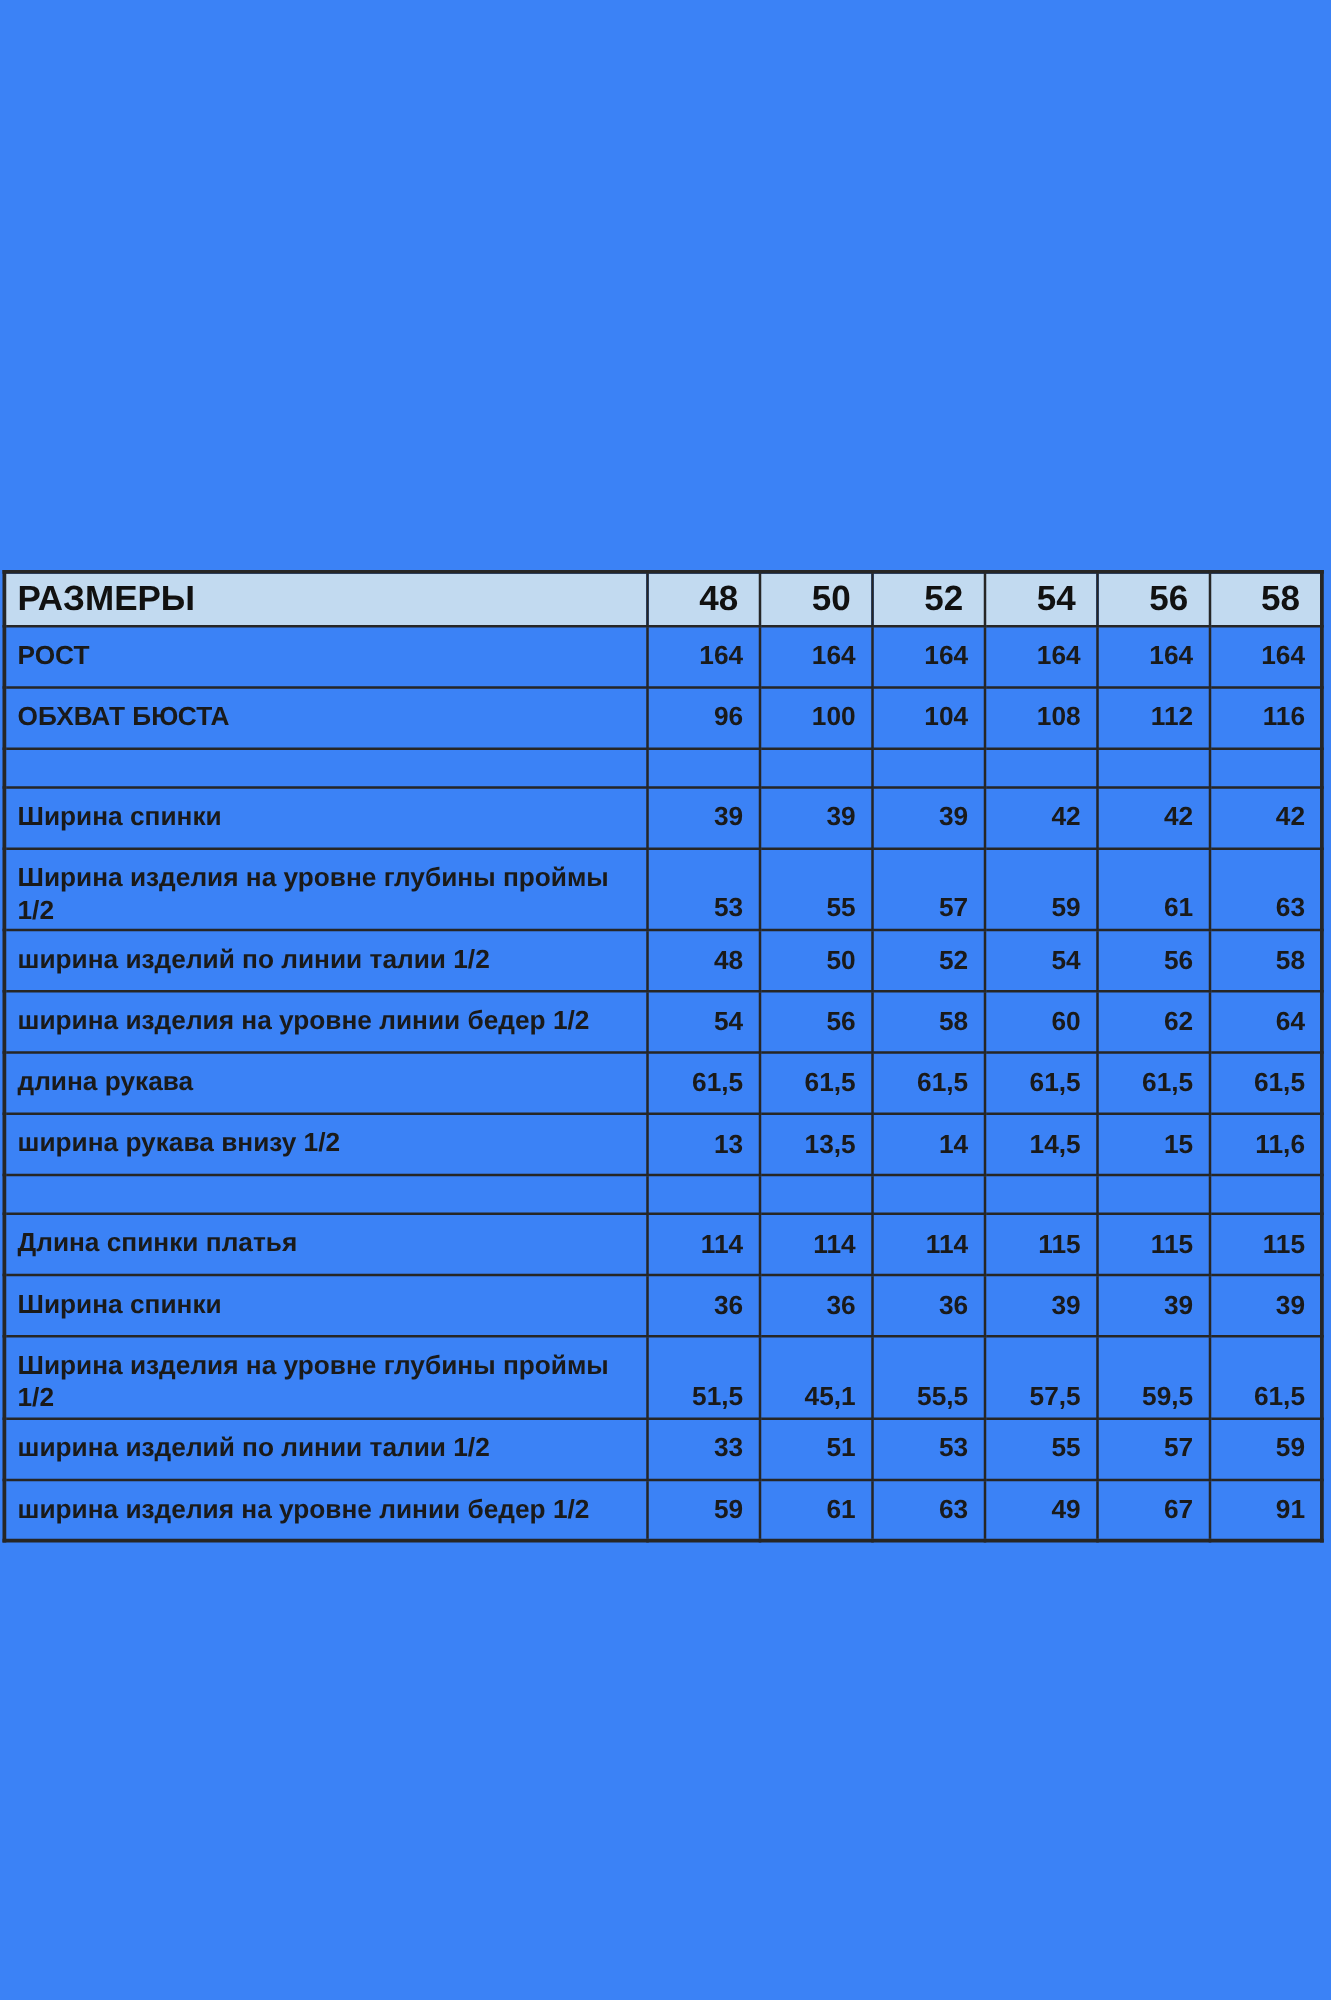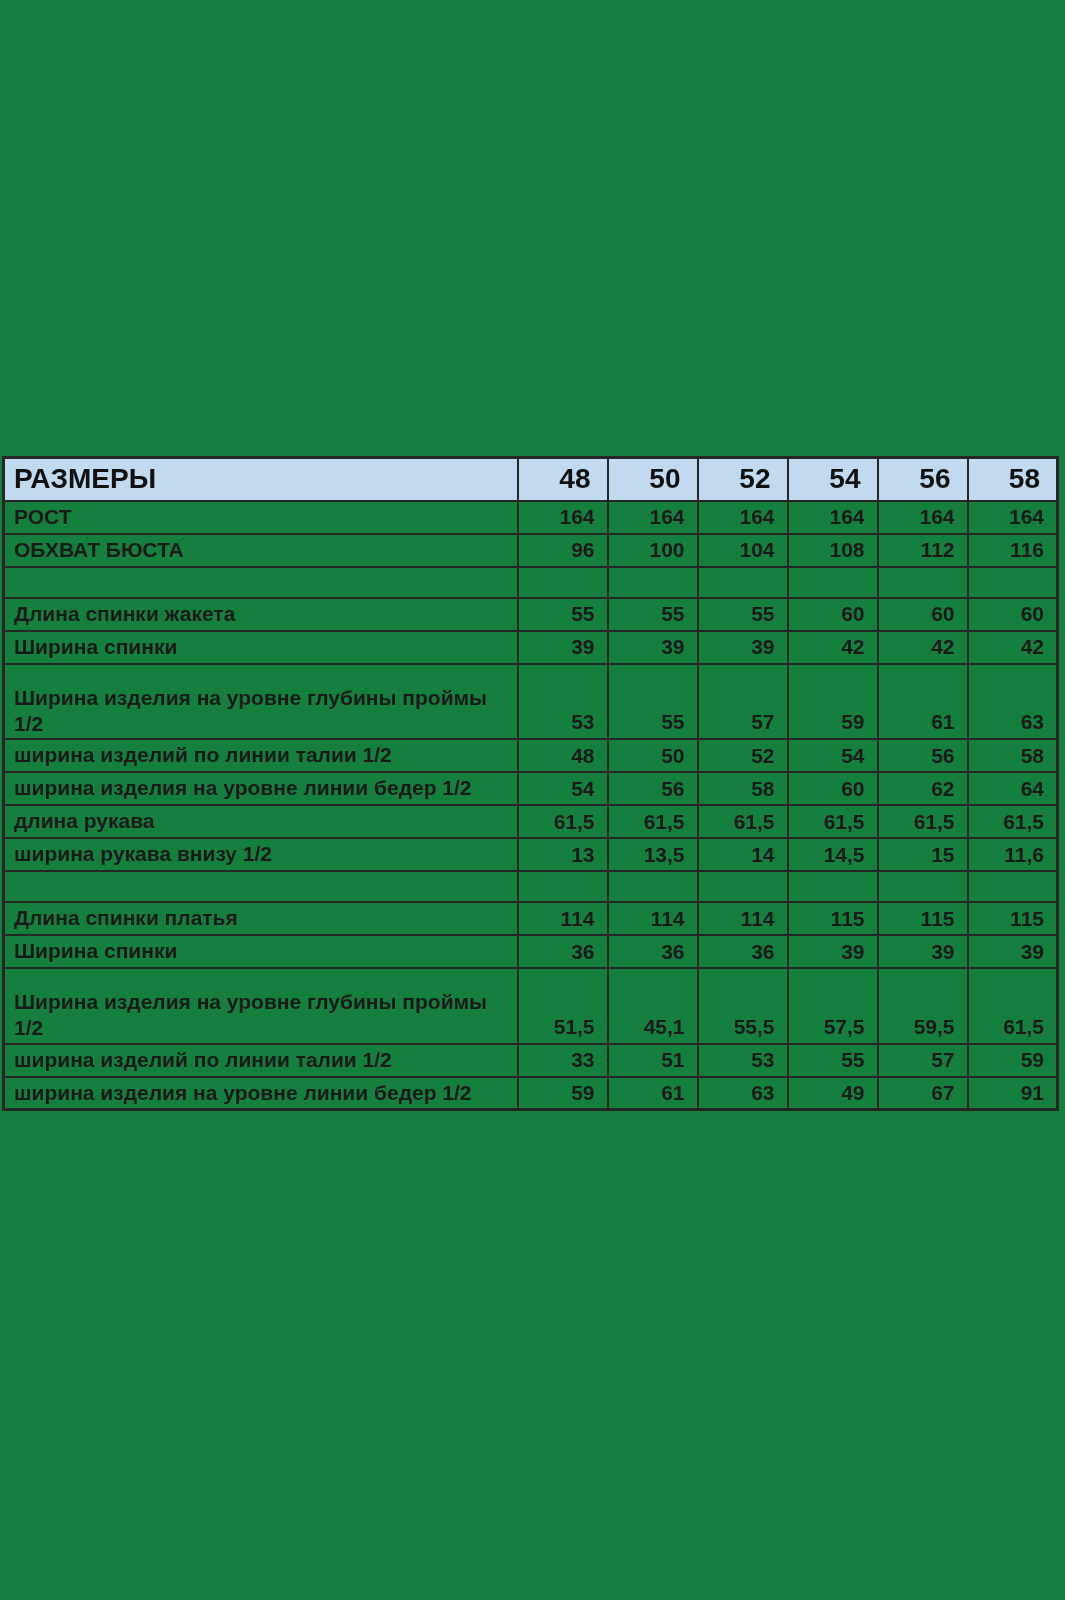--- a/index.html
+++ b/index.html
@@ -11,21 +11,21 @@
     width: 1065px;
     height: 1600px;
     position: relative;
     font-family: "Liberation Sans", sans-serif;
     color: #1a1a1a;
     overflow: hidden;
   }
   .page {
     position: absolute;
     inset: 0;
-    background: #15803d;
+    background: #3b82f6;
   }
   table.size-table {
     position: absolute;
     top: 456px;
     left: 2px;
     width: 1056px;
     border-collapse: collapse;
     table-layout: fixed;
     border: 3px solid #262626;
   }
@@ -51,33 +51,33 @@
   th.hdr-label {
     text-align: left;
     padding-left: 9px;
   }
   th.hdr-num {
     text-align: right;
     padding-right: 16px;
   }
 
   
-  tbody tr { height: 33px; }
+  tbody tr { height: 49px; }
   tbody tr.spacer { height: 31px; }
   tbody tr.tall { height: 57px; }
 
   td.lbl {
     font-size: 21px;
     text-align: left;
     padding: 1px 4px 1px 9px;
     white-space: pre-line;
     line-height: 1.25;
     vertical-align: middle;
   }
-  tr.tall td.lbl { vertical-align: top; padding-top: 20px; }
+  tr.tall td.lbl { vertical-align: top; padding-top: 10px; }
 
   td.num {
     font-size: 21px;
     text-align: right;
     padding: 1px 12px 1px 2px;
     vertical-align: middle;
     white-space: nowrap;
   }
   tr.tall td.num { vertical-align: bottom; padding-bottom: 4px; }
 </style>
@@ -128,29 +128,20 @@
         <tr class="spacer">
           <td class="lbl"></td>
           <td class="num"></td>
           <td class="num"></td>
           <td class="num"></td>
           <td class="num"></td>
           <td class="num"></td>
           <td class="num"></td>
         </tr>
         <tr>
-          <td class="lbl">Длина спинки жакета</td>
-          <td class="num">55</td>
-          <td class="num">55</td>
-          <td class="num">55</td>
-          <td class="num">60</td>
-          <td class="num">60</td>
-          <td class="num">60</td>
-        </tr>
-        <tr>
           <td class="lbl">Ширина спинки</td>
           <td class="num">39</td>
           <td class="num">39</td>
           <td class="num">39</td>
           <td class="num">42</td>
           <td class="num">42</td>
           <td class="num">42</td>
         </tr>
         <tr class="tall">
           <td class="lbl">Ширина изделия на уровне глубины проймы

